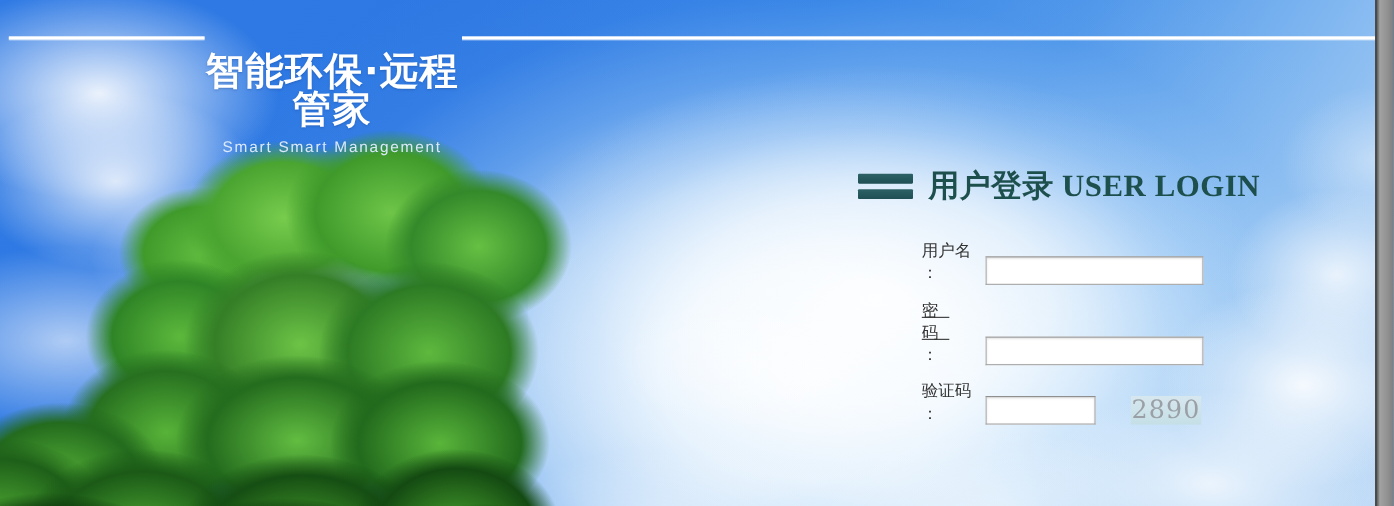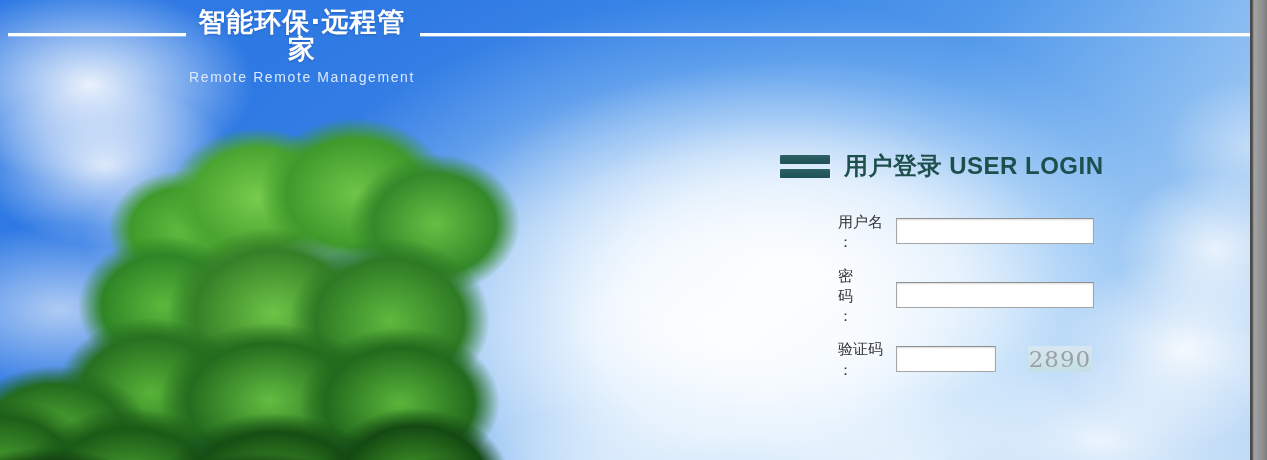--- a/index.html
+++ b/index.html
@@ -112,26 +112,27 @@
   }
   .wordmark {
     position: absolute;
     left: 186px; top: 8px;
     width: 232px;
     text-align: center;
     line-height: 1;
   }
   .wordmark .cn {
     display: block;
-    font-size: 27px;
+    font-size: 35px;
     font-weight: bold;
     color: #ffffff;
     letter-spacing: 1px;
     font-family: "DejaVu Sans", "Liberation Sans", sans-serif;
     text-shadow: 0 1px 2px rgba(20,60,130,.35);
+    margin-top: 40px;
   }
   .wordmark .en {
     display: block;
     margin-top: 8px;
     font-size: 14px;
     color: #dbe9fb;
     letter-spacing: 1.6px;
     font-family: "Liberation Sans", sans-serif;
   }
 
@@ -155,47 +156,47 @@
     width: 50px;
     flex: none;
   }
   .title-bars i {
     display: block;
     height: 9px;
     background: linear-gradient(180deg, #2d6266 0%, #1e4f54 100%);
     border-radius: 1px;
   }
   .title-text {
-    font-size: 24px;
+    font-size: 28px;
     font-weight: bold;
     color: #1d4f4d;
     white-space: nowrap;
-    font-family: Liberation Sans, sans-serif;
+    font-family: Liberation Serif, serif;
     letter-spacing: .5px;
   }
 
   .form {
     margin-top: 28px;
     margin-left: 68px;
   }
   .row {
     display: flex;
-    align-items: center;
+    align-items: flex-end;
     margin-bottom: 11px;
   }
   .lbl {
     width: 58px;
     flex: none;
     font-size: 15px;
     color: #333333;
     line-height: 1.35;
     padding-top: 2px;
     font-family: "DejaVu Sans", "Liberation Sans", sans-serif;
   }
-  .lbl .sp { letter-spacing: 10px; }
+  .lbl .sp { letter-spacing: 10px; text-decoration: underline; }
   .lbl .colon { display: block; }
 
   .txt {
     height: 26px;
     border: 1px solid #a6a6a6;
     border-top-color: #8f8f8f;
     background: #ffffff;
     box-shadow: inset 0 1px 2px rgba(0,0,0,.14);
     font-size: 14px;
     padding: 0 5px;
@@ -309,21 +310,21 @@
       <div class="leafblob" style="left:-40px; top:330px; width:250px; height:140px; background:radial-gradient(closest-side,#46a02c,#123f10 78%,rgba(18,63,16,0) 100%);"></div>
       <div class="leafblob" style="left:170px; top:335px; width:260px; height:140px; background:radial-gradient(closest-side,#449e2b,#0f380e 78%,rgba(15,56,14,0) 100%);"></div>
       <div class="leafblob" style="left:380px; top:340px; width:200px; height:130px; background:radial-gradient(closest-side,#419a29,#0e340d 78%,rgba(14,52,13,0) 100%);"></div>
     </div>
   </div>
 
   <div class="rule-left"></div>
   <div class="rule-right"></div>
   <div class="wordmark">
     <span class="cn">智能环保·远程管家</span>
-    <span class="en">Remote Remote Management</span>
+    <span class="en">Smart Smart Management</span>
   </div>
 
   <div class="login">
 
     <div class="login-title">
       <span class="title-bars">
         <i></i>
           <i></i>
       </span>
       <span class="title-text"><span>用户登录</span> <span>USER LOGIN</span></span>

